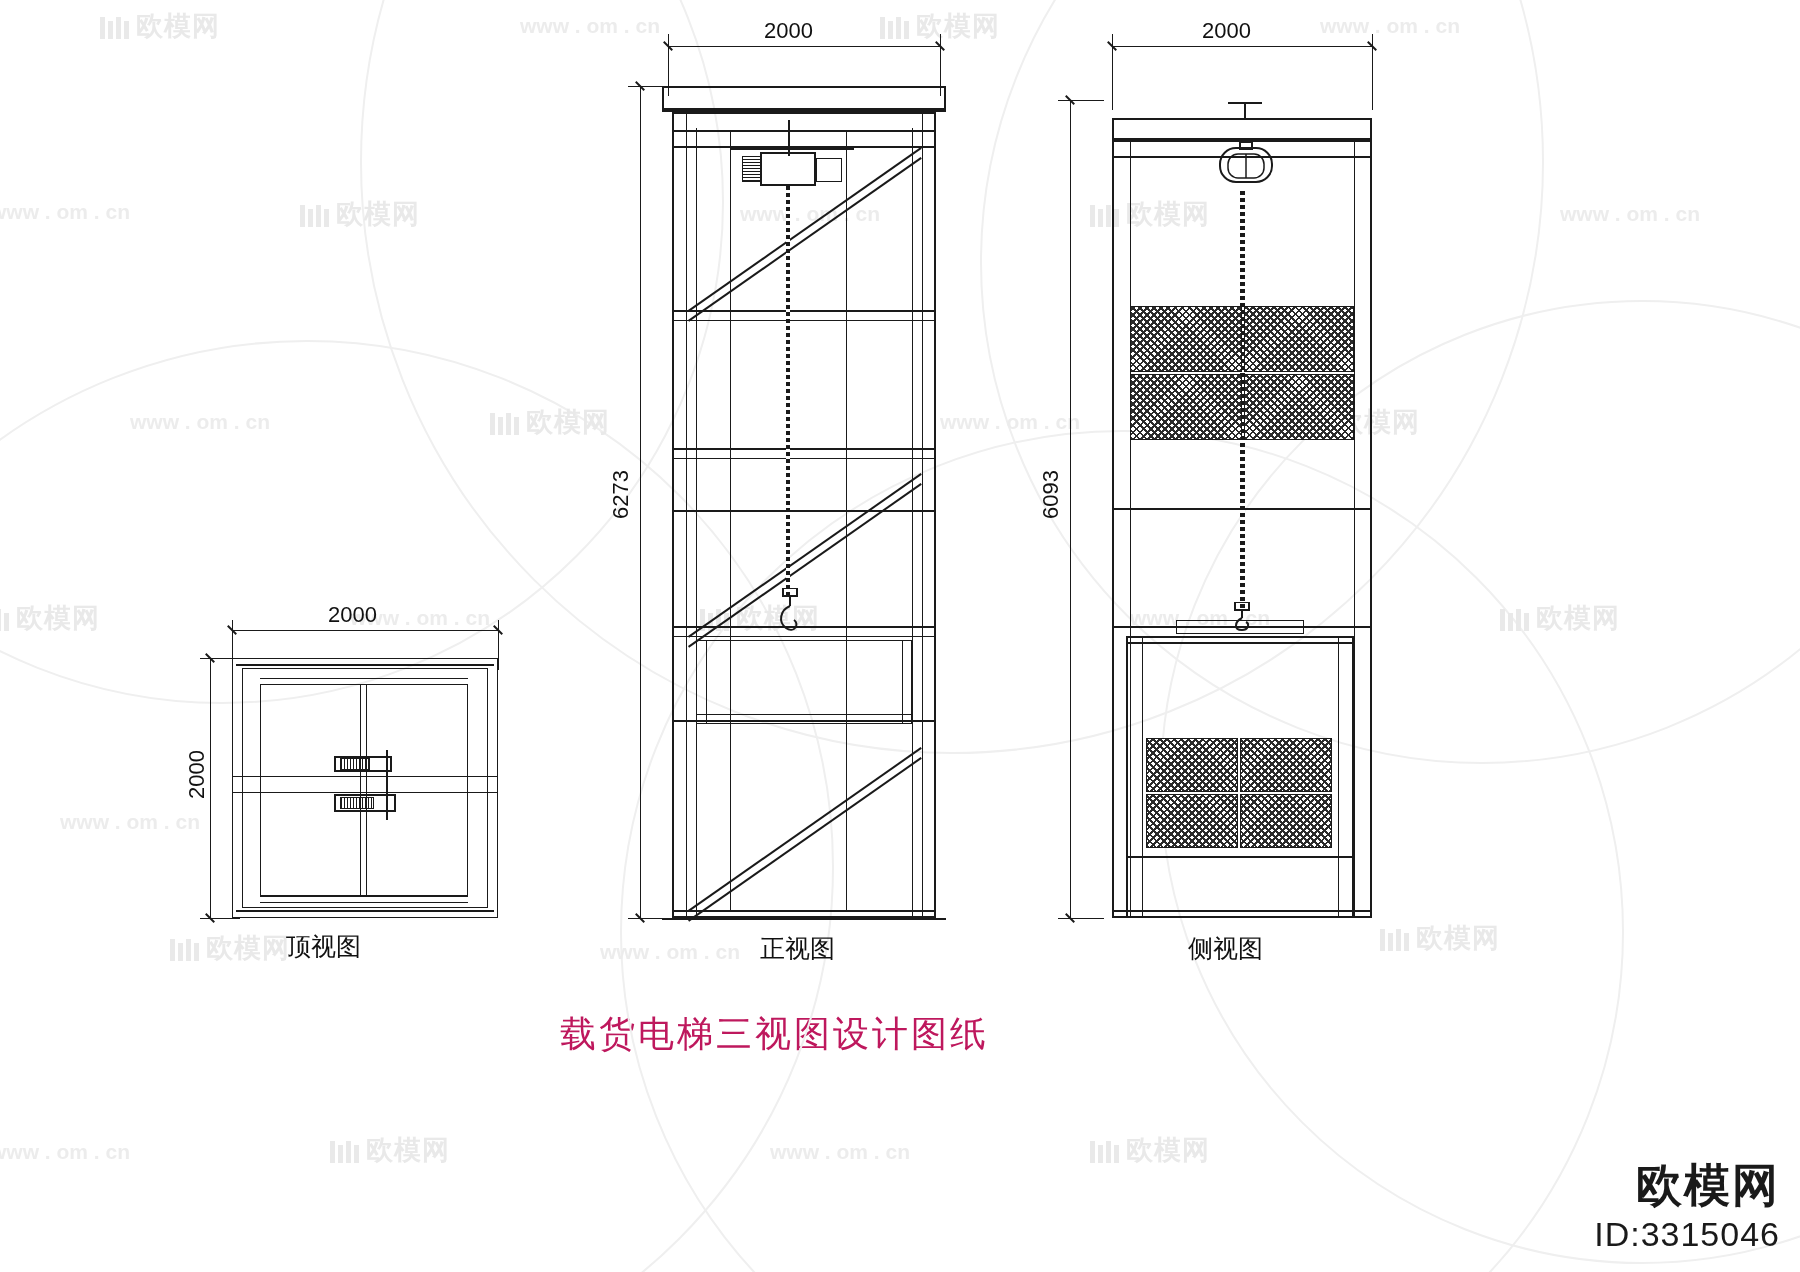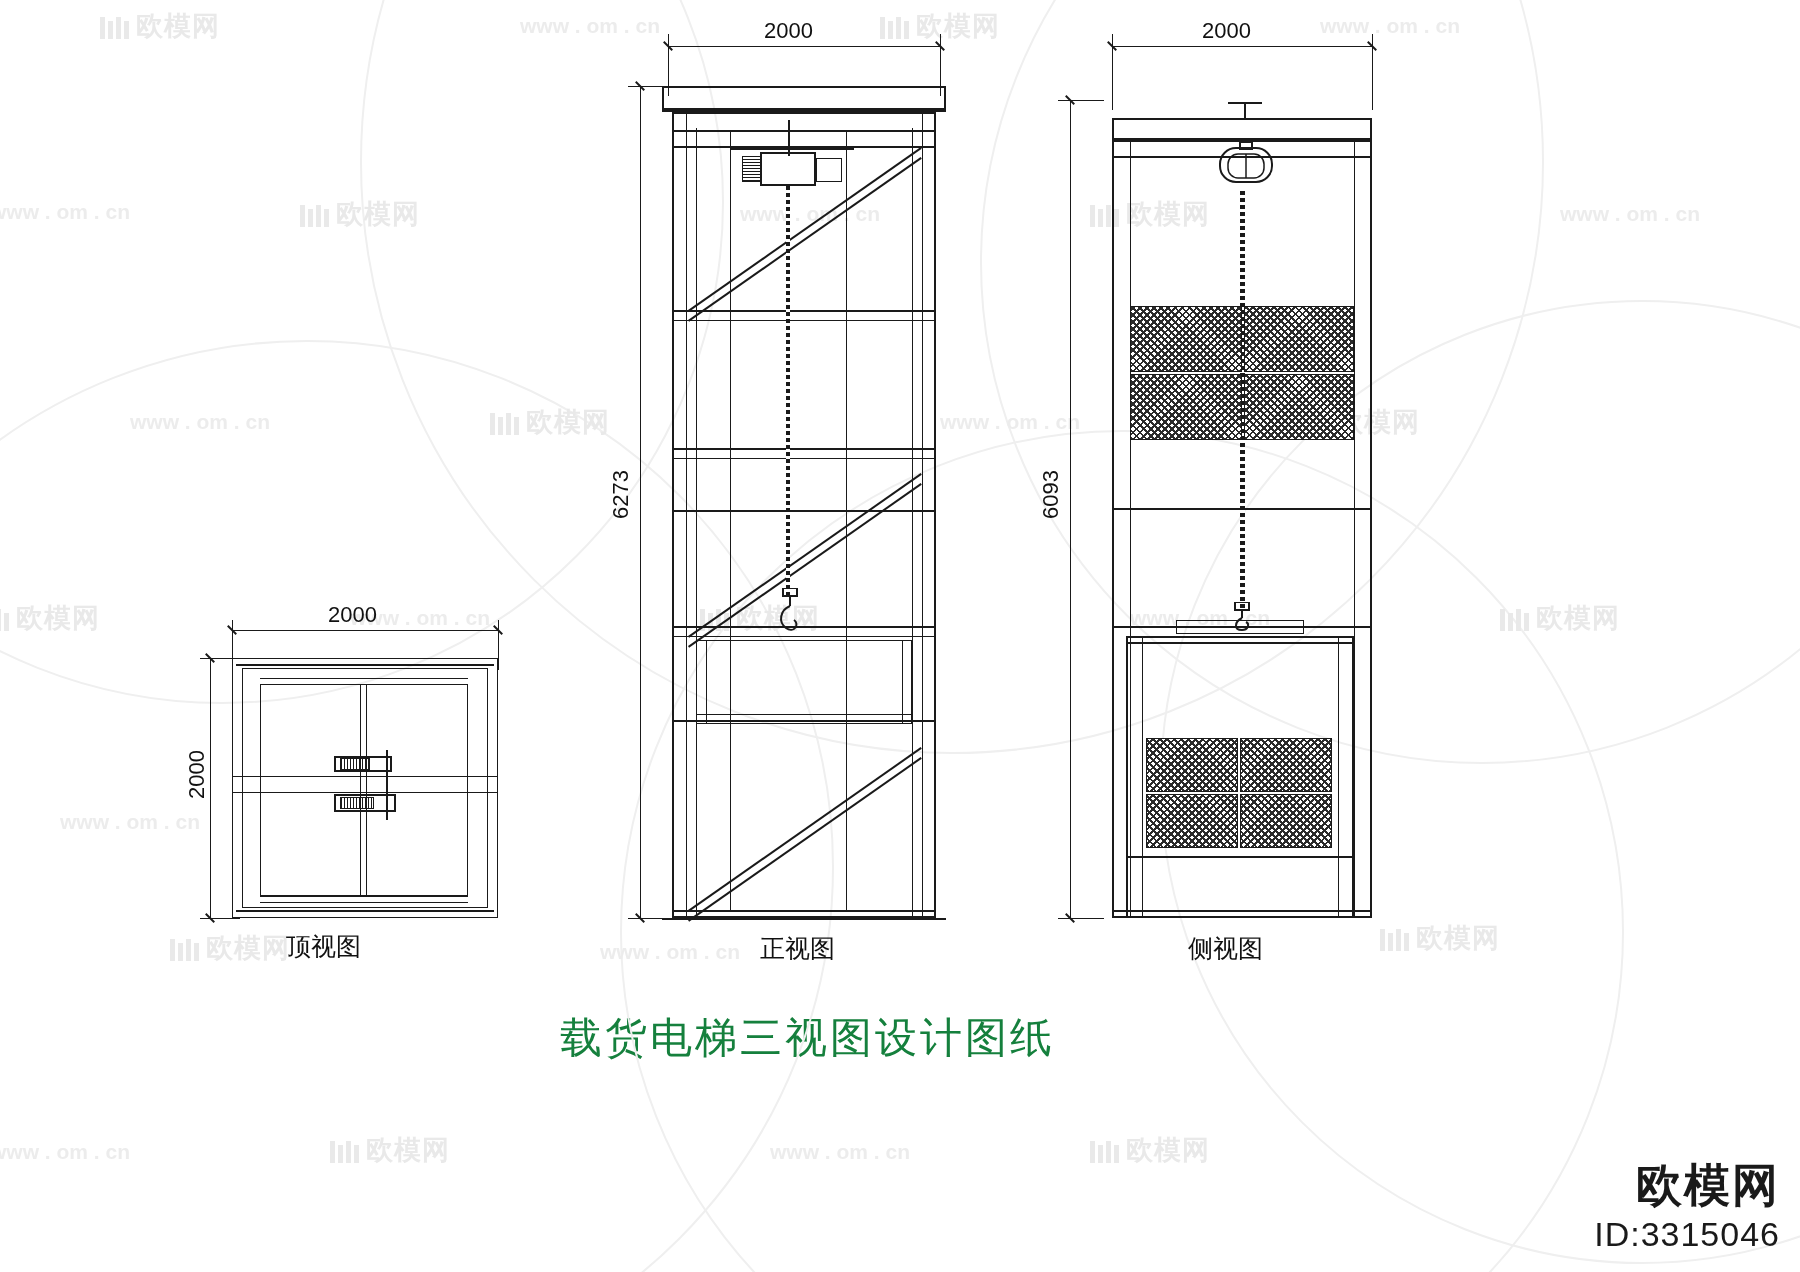--- a/index.html
+++ b/index.html
@@ -42,21 +42,21 @@
 
   
   .dim-h{position:absolute;height:1px;background:#1a1a1a;}
   .dim-v{position:absolute;width:1px;background:#1a1a1a;}
   .ext{position:absolute;background:#1a1a1a;}
   .dim-txt{position:absolute;font-size:22px;color:#111;font-family:"Liberation Sans",sans-serif;}
   .dim-txt.vert{writing-mode:vertical-rl;transform:rotate(180deg);}
   .tick{position:absolute;width:12px;height:2px;background:#1a1a1a;transform-origin:center;}
 
   .caption{position:absolute;font-size:25px;color:#111;font-family:"Liberation Serif",serif;}
-  .title{position:absolute;font-size:42px;color:#15803d;font-family:"Liberation Serif",serif;letter-spacing:3px;}
+  .title{position:absolute;font-size:36px;color:#be185d;font-family:"Liberation Serif",serif;letter-spacing:3px;}
 
   
   .brand{position:absolute;right:20px;bottom:18px;text-align:right;z-index:20;}
   .brand-name{font-size:46px;font-weight:bold;color:#1a1a1a;letter-spacing:2px;line-height:1.05;}
   .brand-id{font-size:34px;color:#1a1a1a;letter-spacing:1px;margin-top:6px;}
 </style>
 </head>
 <body>
 
 <div class="stage">

